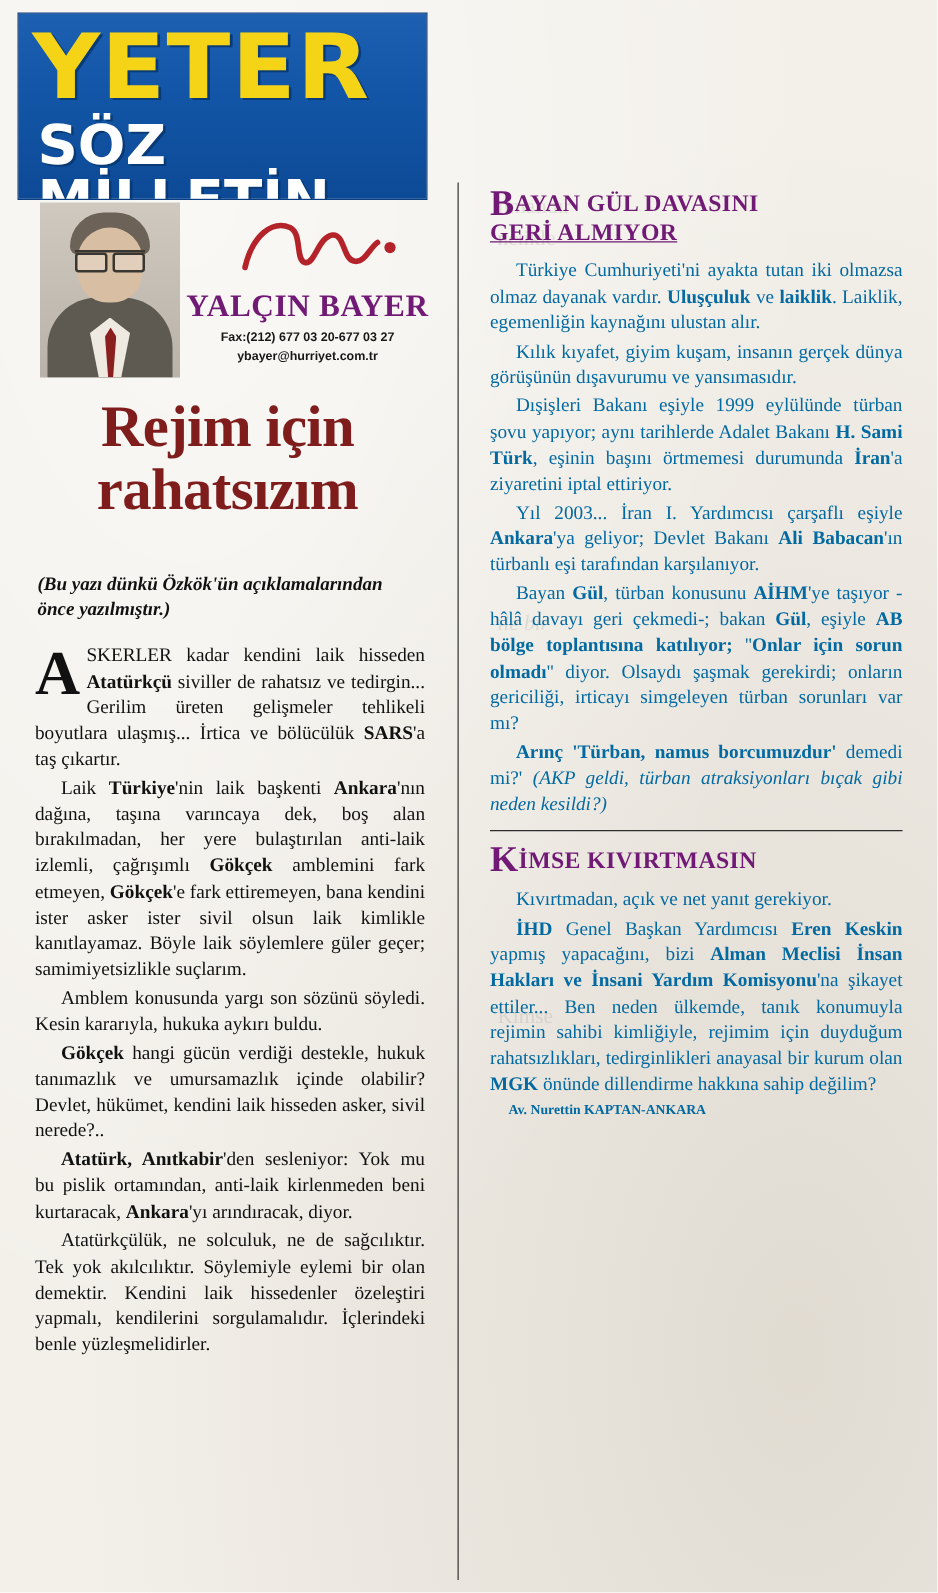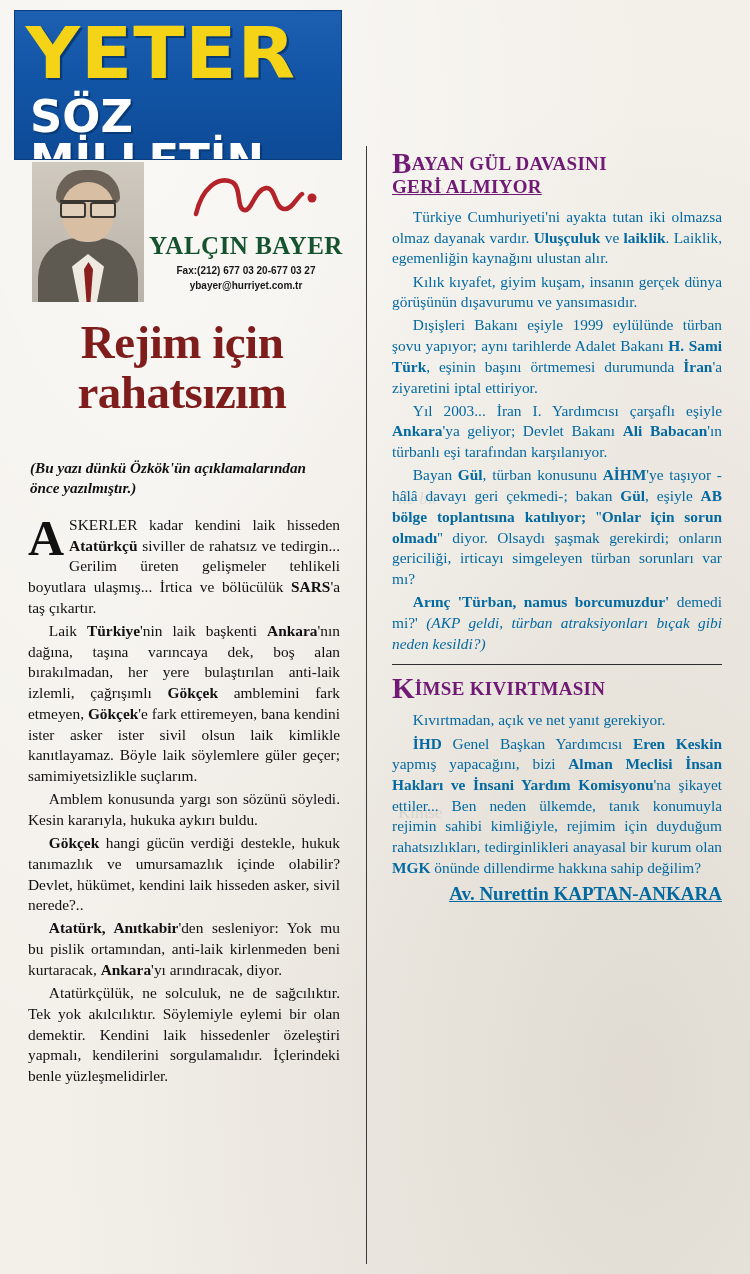--- a/index.html
+++ b/index.html
@@ -146,21 +146,21 @@
   .byline {
     position: absolute;
     left: 134px;
     top: 222px;
     width: 196px;
     text-align: center;
     font-family: "Liberation Serif", serif;
     font-weight: bold;
     font-size: 25px;
     letter-spacing: 0.5px;
-    color: #14532d;
+    color: #701a75;
   }
   .contact {
     position: absolute;
     left: 134px;
     top: 254px;
     width: 196px;
     text-align: center;
     font-family: "Liberation Sans", sans-serif;
     font-size: 10px;
     font-weight: bold;
@@ -255,25 +255,24 @@
 
   .body-right {
     font-size: 15.4px;
     line-height: 1.345;
     color: #0369a1;
     text-align: justify;
   }
   .body-right p { margin: 0 0 0.16em 0; text-indent: 1.35em; }
   .sig-line {
     margin-top: 6px;
-    text-align: right;
-    font-weight: bold;
-    font-size: 19px;
+    text-align: left;
+    font-weight: bold;
+    font-size: 11px;
     text-indent: 0;
-    text-decoration: underline;
   }
   hr.sep {
     border: 0;
     border-top: 1px solid #2e2e2e;
     margin: 10px 0 10px 0;
   }
   .ital { font-style: italic; }
 
   
   .ghost {

